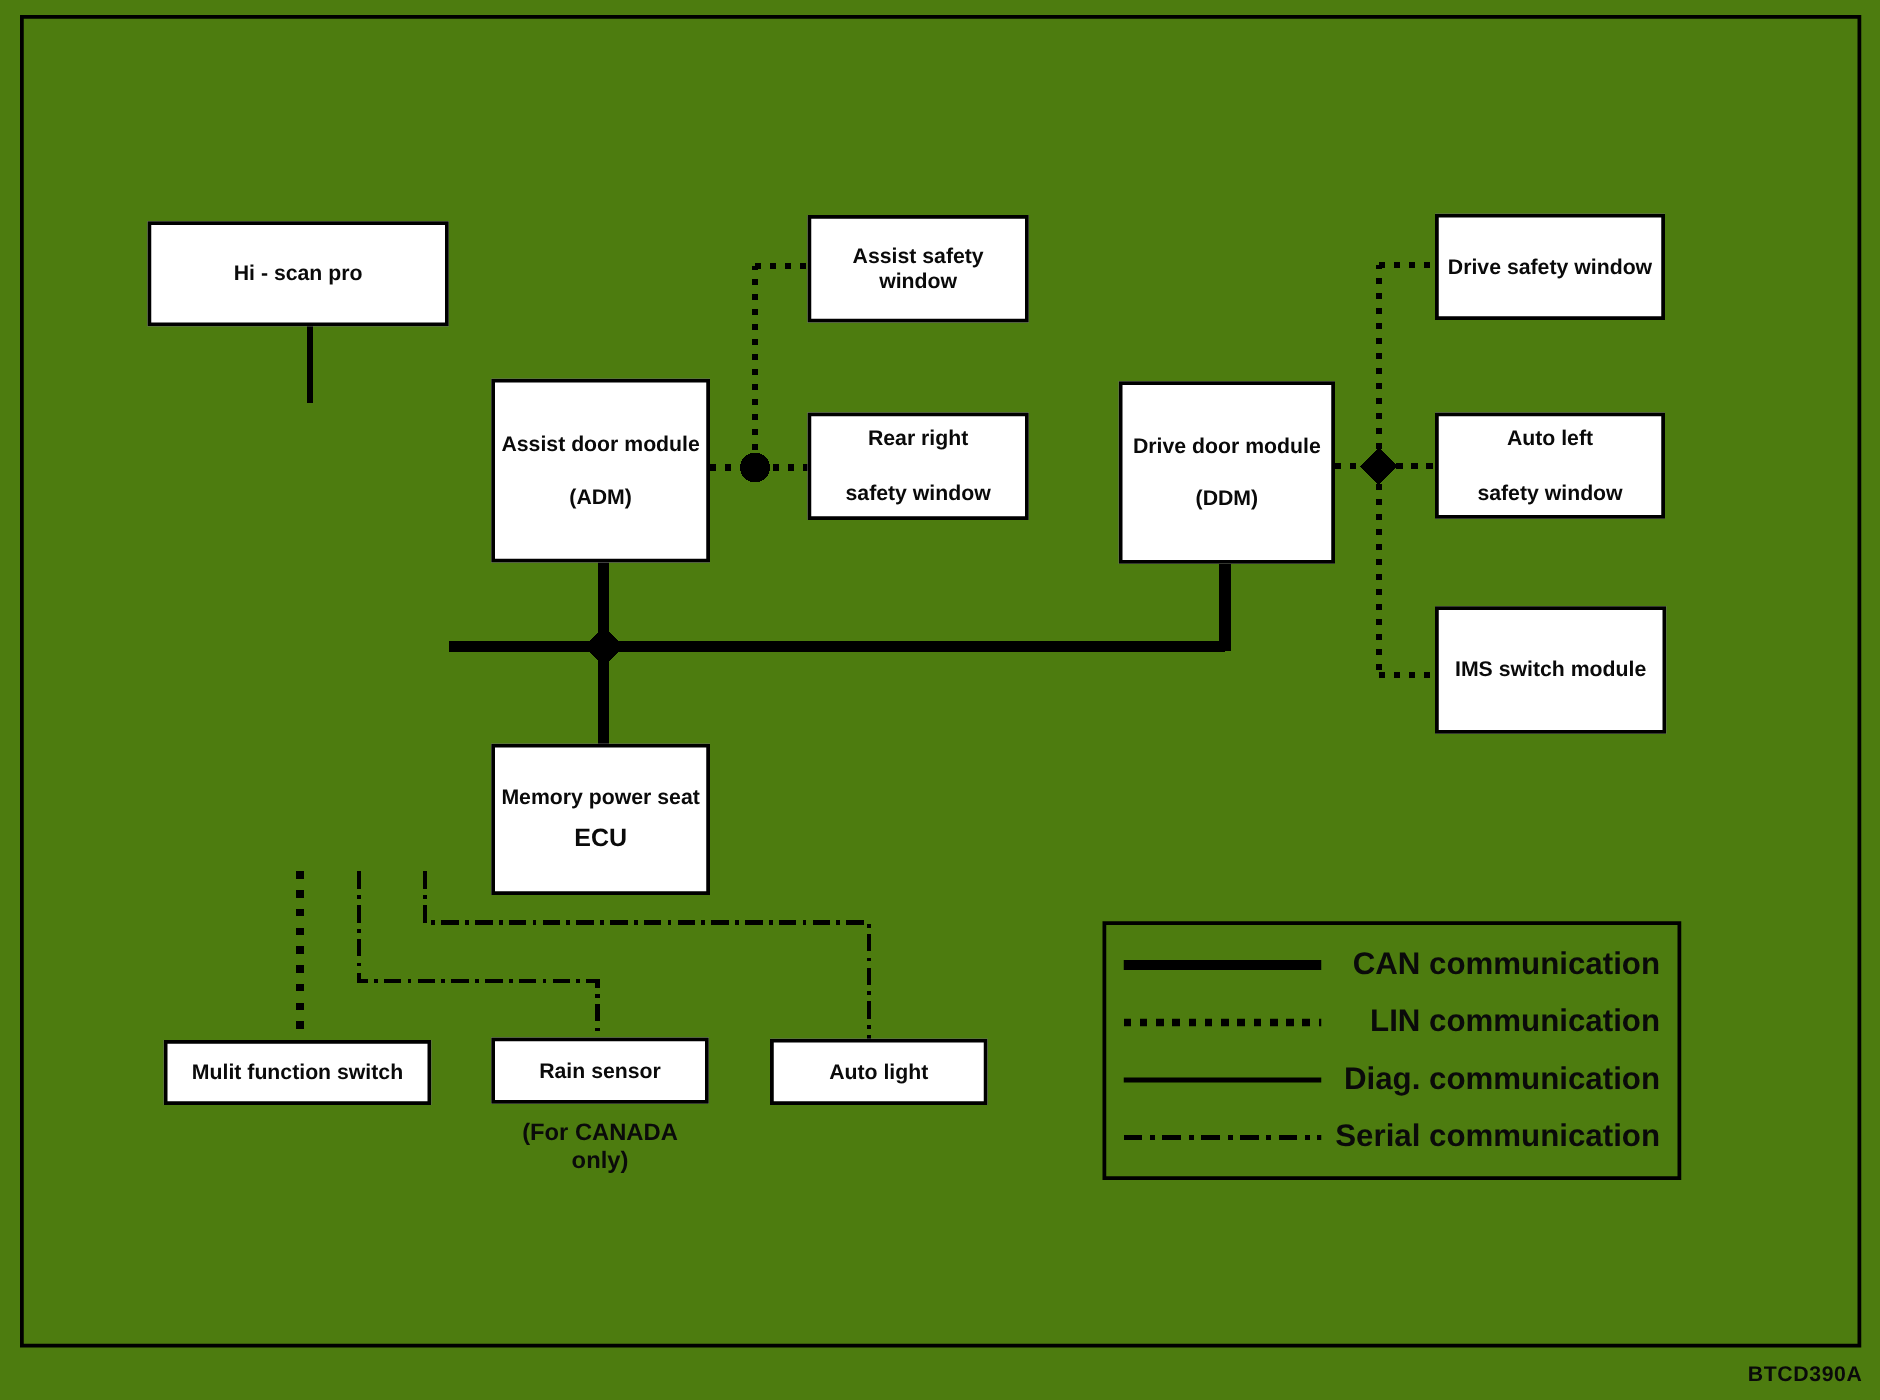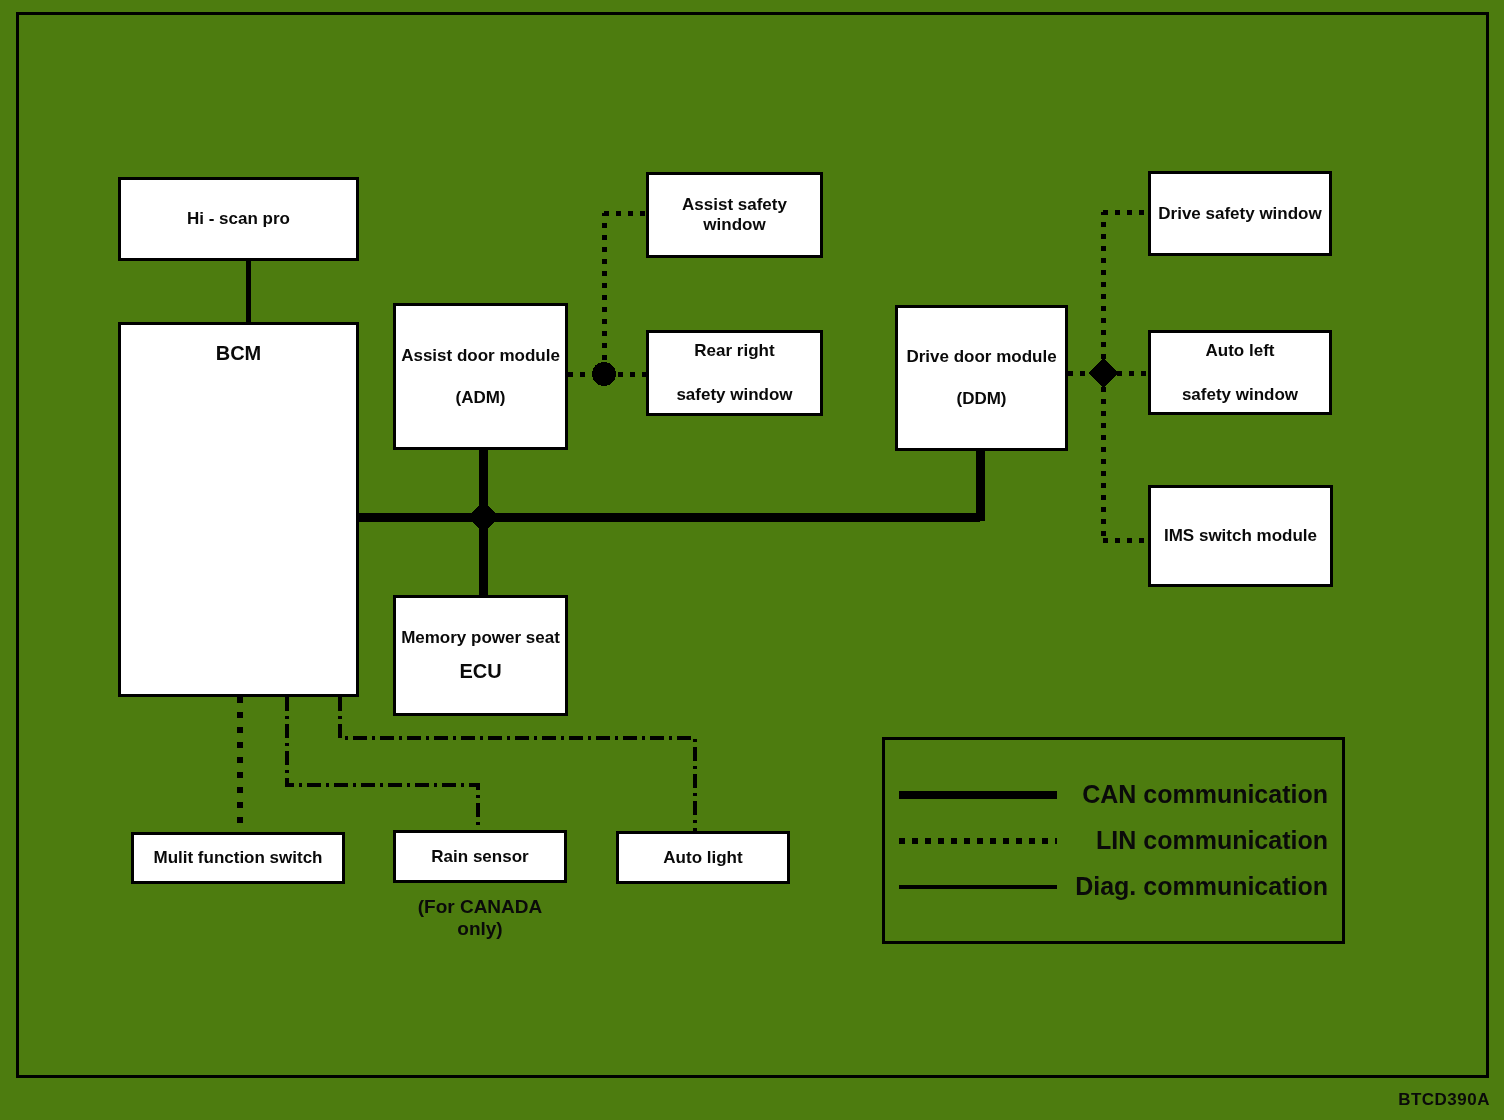--- a/index.html
+++ b/index.html
@@ -112,23 +112,20 @@
 
     <path d="M287,697 V785 H478 V830" stroke="#000" stroke-width="3.5" stroke-dasharray="14 5 3 5" fill="none"></path>
 
     <path d="M340,697 V738 H695 V831" stroke="#000" stroke-width="3.5" stroke-dasharray="14 5 3 5" fill="none"></path>
   </svg>
 
   <div class="node" style="left:118px; top:177px; width:241px; height:84px;">
     <span class="ln">Hi - scan pro</span>
   </div>
 
-  <div class="node" style="left:118px; top:322px; width:241px; height:375px; justify-content:flex-start; padding-top:17px;">
-    <span class="ln big">BCM</span>
-  </div>
 
   <div class="node" style="left:393px; top:303px; width:175px; height:147px; gap:22px;">
     <span class="ln">Assist door module</span>
     <span class="ln">(ADM)</span>
   </div>
 
   <div class="node" style="left:646px; top:172px; width:177px; height:86px;">
     <span class="ln">Assist safety window</span>
   </div>
 
@@ -180,17 +177,21 @@
       <span class="legend-label">CAN communication</span>
     </div>
     <div class="legend-row">
       <div class="legend-sample sample-lin"></div>
       <span class="legend-label">LIN communication</span>
     </div>
     <div class="legend-row">
       <div class="legend-sample sample-diag"></div>
       <span class="legend-label">Diag. communication</span>
     </div>
+    <div class="legend-row">
+      <div class="legend-sample sample-serial"></div>
+      <span class="legend-label">Serial communication</span>
+    </div>
   </div>
 
   <div class="figcode" style="right:14px; top:1090px;">BTCD390A</div>
 
 </div>
 
 </body></html>

